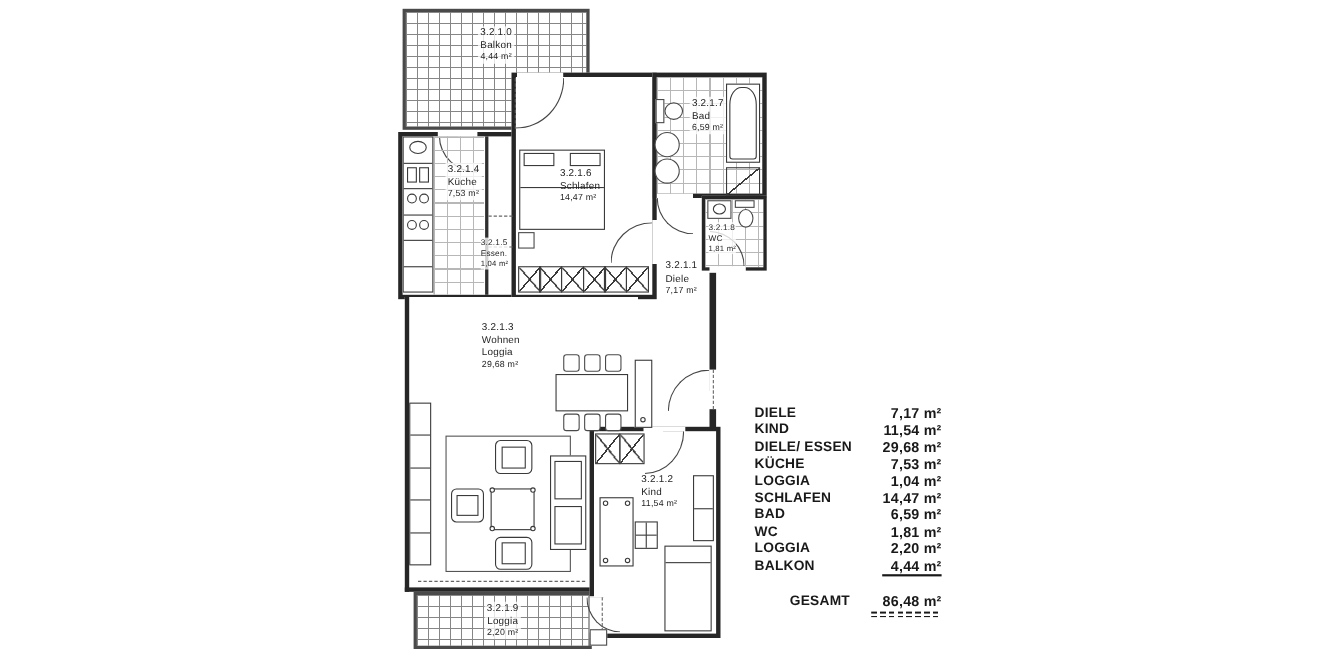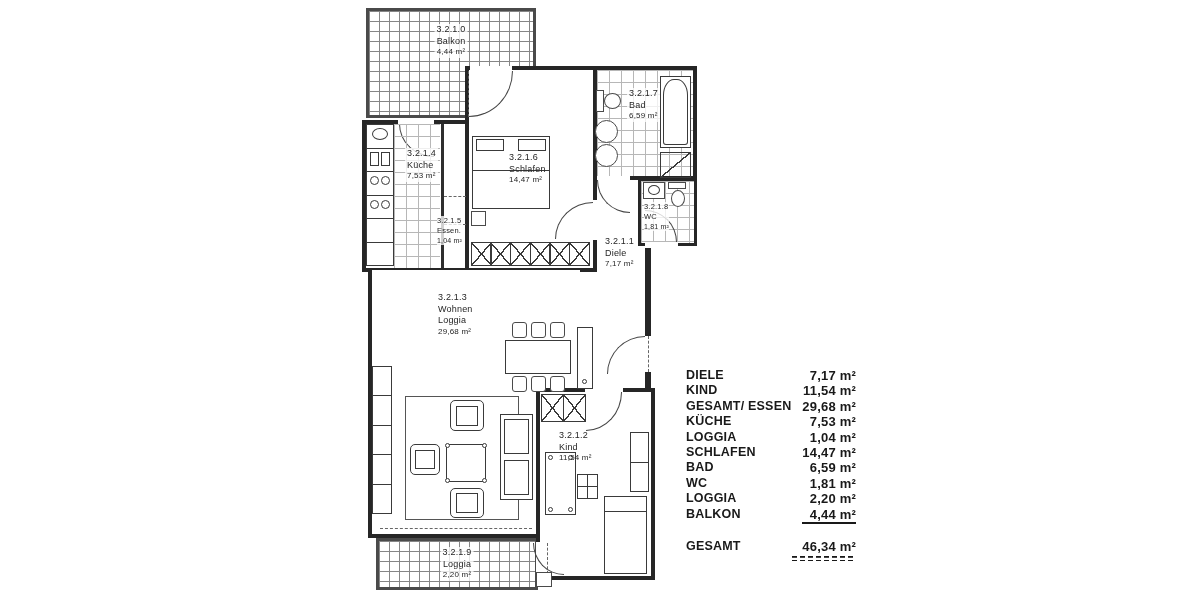--- a/index.html
+++ b/index.html
@@ -46,21 +46,21 @@
   .rlabel.small { font-size:7.5px; } .rlabel.small .area { font-size:7px; }
   .rlabel.onTiles { background:rgba(255,255,255,.78); padding:0 2px; text-align:center;
                     transform:translateX(-50%); }
   
   .legend { position:absolute; left:686px; top:368px; width:170px;
             font-weight:700; color:#191919; }
   .lrow { display:flex; justify-content:space-between; font-size:12.5px;
           line-height:15.4px; letter-spacing:.2px; }
   .lrow .val { font-size:13px; }
   .lrow.sum .val { border-bottom:2px solid #191919; padding-left:8px; }
-  .lrow.total { margin-top:15px; }
+  .lrow.total { margin-top:15px;margin-left:32px; }
   .dashes { margin-left:auto; margin-top:2px; width:64px; height:5px;
             background-image:
               repeating-linear-gradient(90deg,#191919 0 5px, transparent 5px 8px),
               repeating-linear-gradient(90deg,#191919 0 5px, transparent 5px 8px);
             background-size:100% 1.8px; background-position:0 0,0 3.2px;
             background-repeat:no-repeat; }
 </style>
 </head>
 <body>
 
@@ -248,42 +248,42 @@
     <div>3.2.1.1</div>
     <div>Diele</div>
     <div class="area">7,17 m²</div>
   </div>
   <div class="rlabel" style="left:438px; top:292px;">
     <div>3.2.1.3</div>
     <div>Wohnen</div>
     <div>Loggia</div>
     <div class="area">29,68 m²</div>
   </div>
-  <div class="rlabel" style="left:559px; top:430px;">
+  <div class="rlabel" style="left:583px; top:430px;">
     <div>3.2.1.2</div>
     <div>Kind</div>
     <div class="area">11,54 m²</div>
   </div>
   <div class="rlabel onTiles" style="left:457px; top:547px;">
     <div>3.2.1.9</div>
     <div>Loggia</div>
     <div class="area">2,20 m²</div>
   </div>
 
   <div class="legend">
     <div class="lrow">
         <span>DIELE</span>
         <span class="val">7,17 m²</span>
       </div>
     <div class="lrow">
         <span>KIND</span>
         <span class="val">11,54 m²</span>
       </div>
     <div class="lrow">
-        <span>GESAMT/ ESSEN</span>
+        <span>DIELE/ ESSEN</span>
         <span class="val">29,68 m²</span>
       </div>
     <div class="lrow">
         <span>KÜCHE</span>
         <span class="val">7,53 m²</span>
       </div>
     <div class="lrow">
         <span>LOGGIA</span>
         <span class="val">1,04 m²</span>
       </div>
@@ -302,18 +302,18 @@
     <div class="lrow">
         <span>LOGGIA</span>
         <span class="val">2,20 m²</span>
       </div>
     <div class="lrow sum">
         <span>BALKON</span>
         <span class="val">4,44 m²</span>
       </div>
     <div class="lrow total">
         <span>GESAMT</span>
-        <span class="val">46,34 m²</span>
+        <span class="val">86,48 m²</span>
       </div>
     <div class="dashes"></div>
   </div>
 
 </div>
 
 </body></html>

